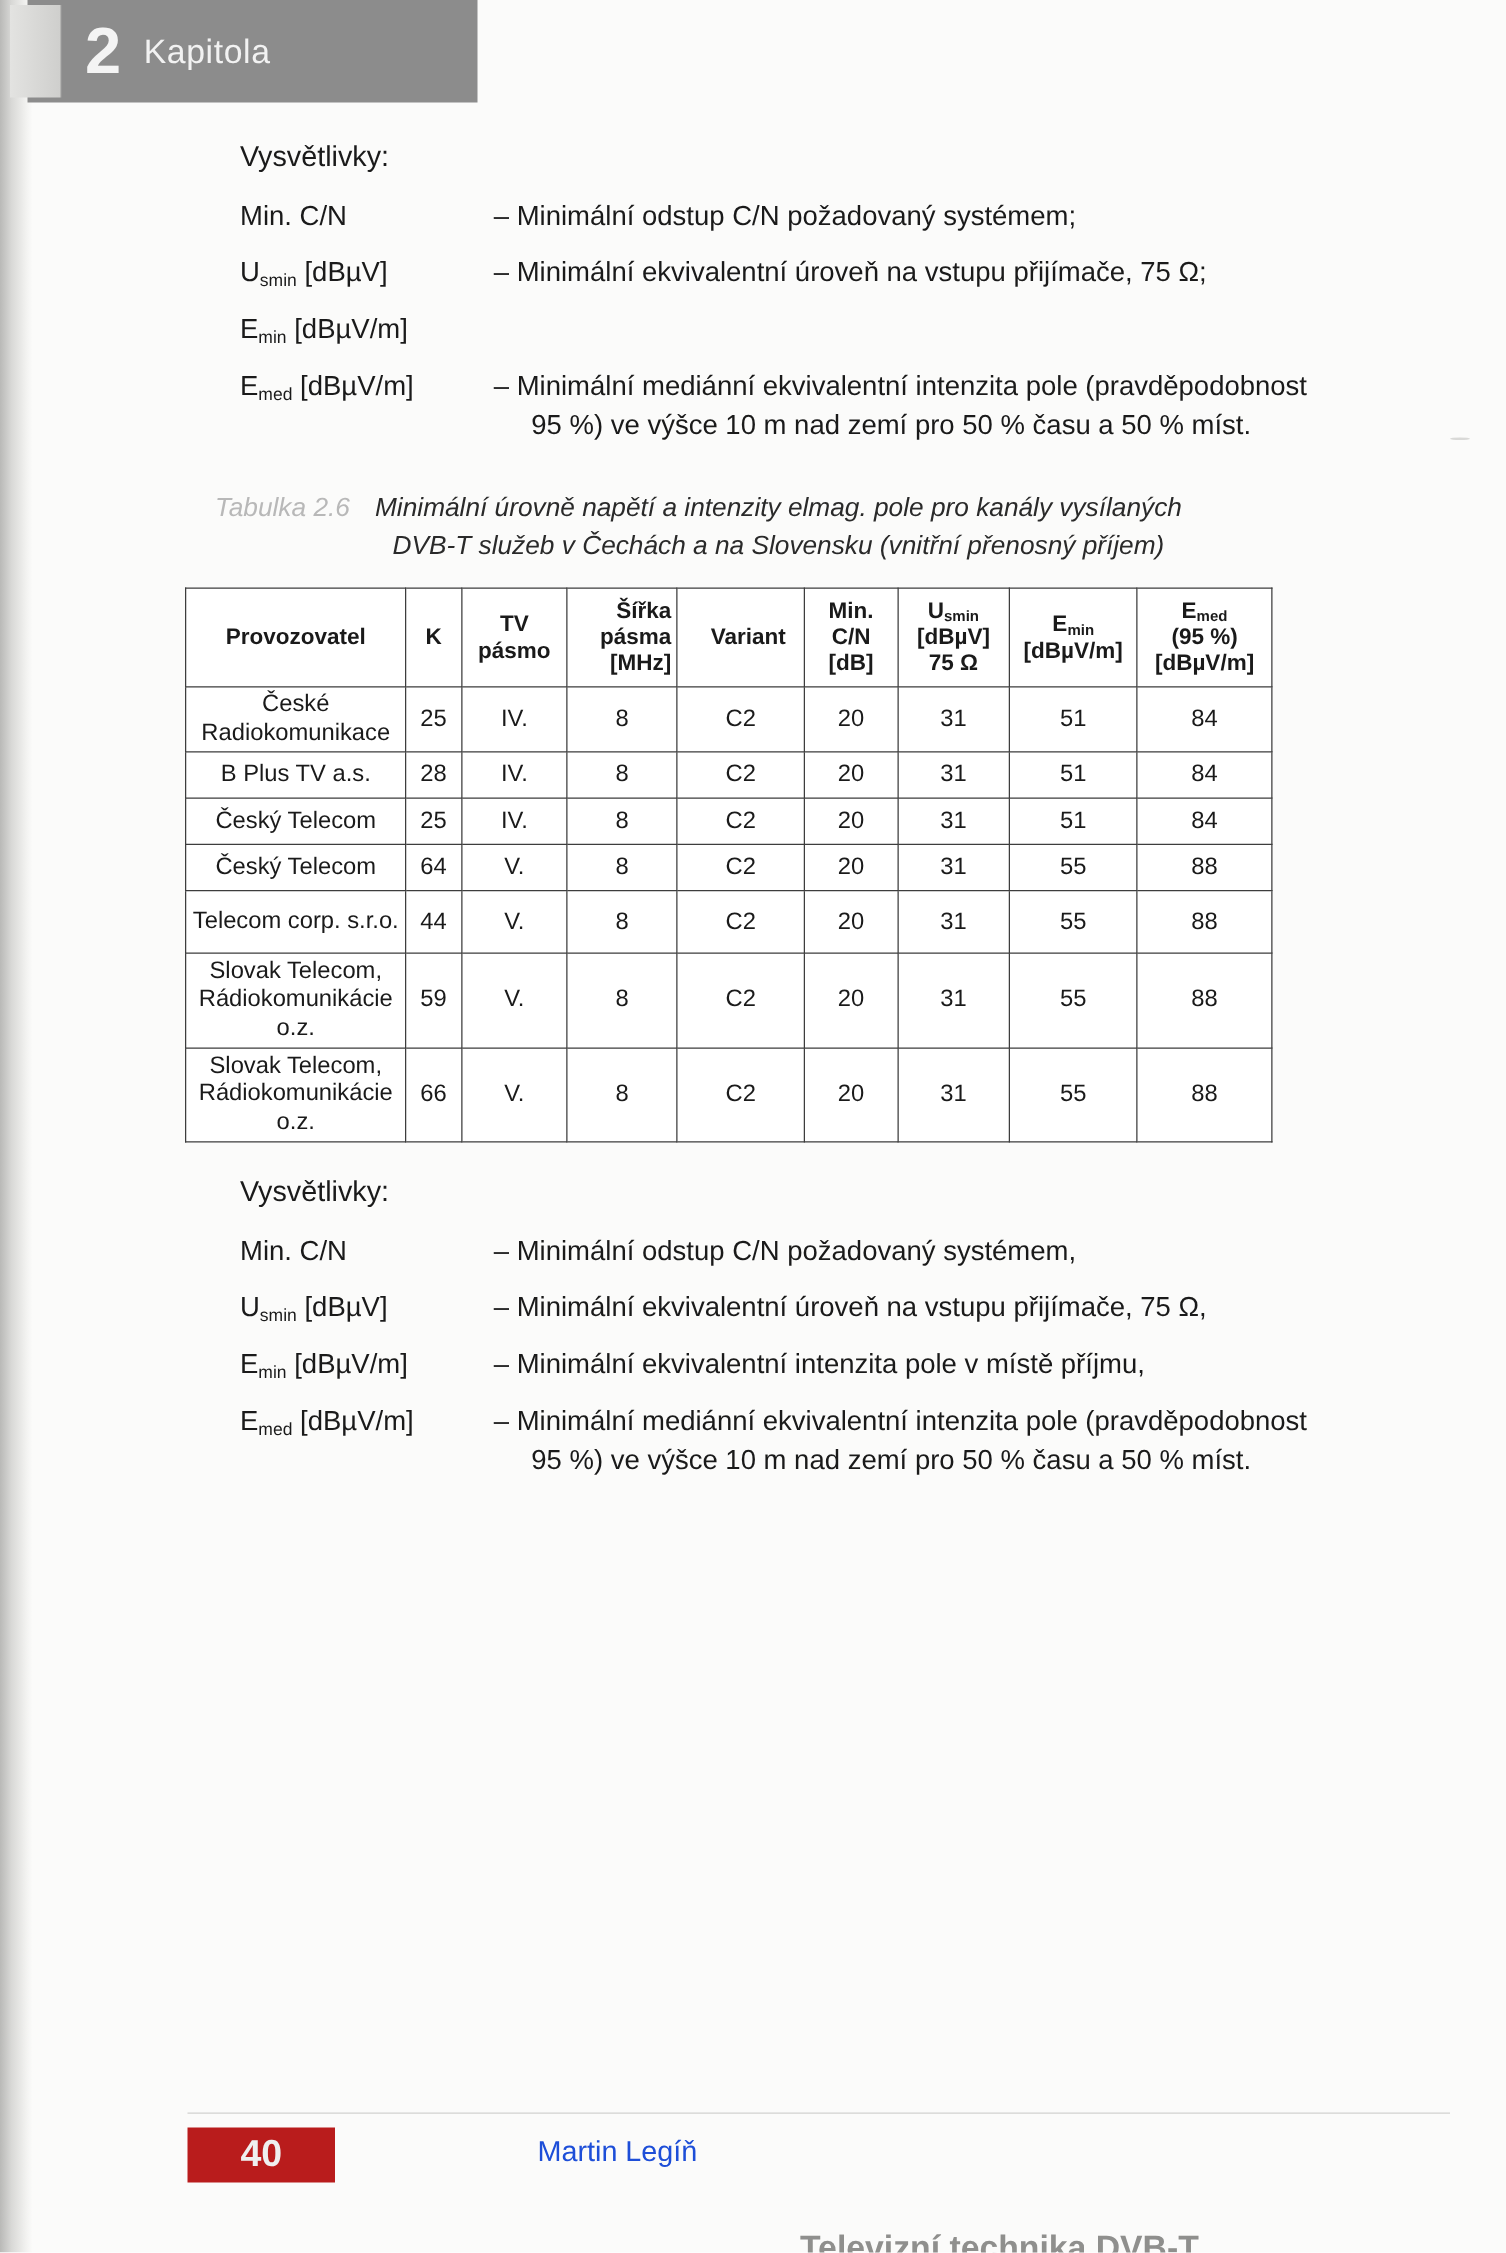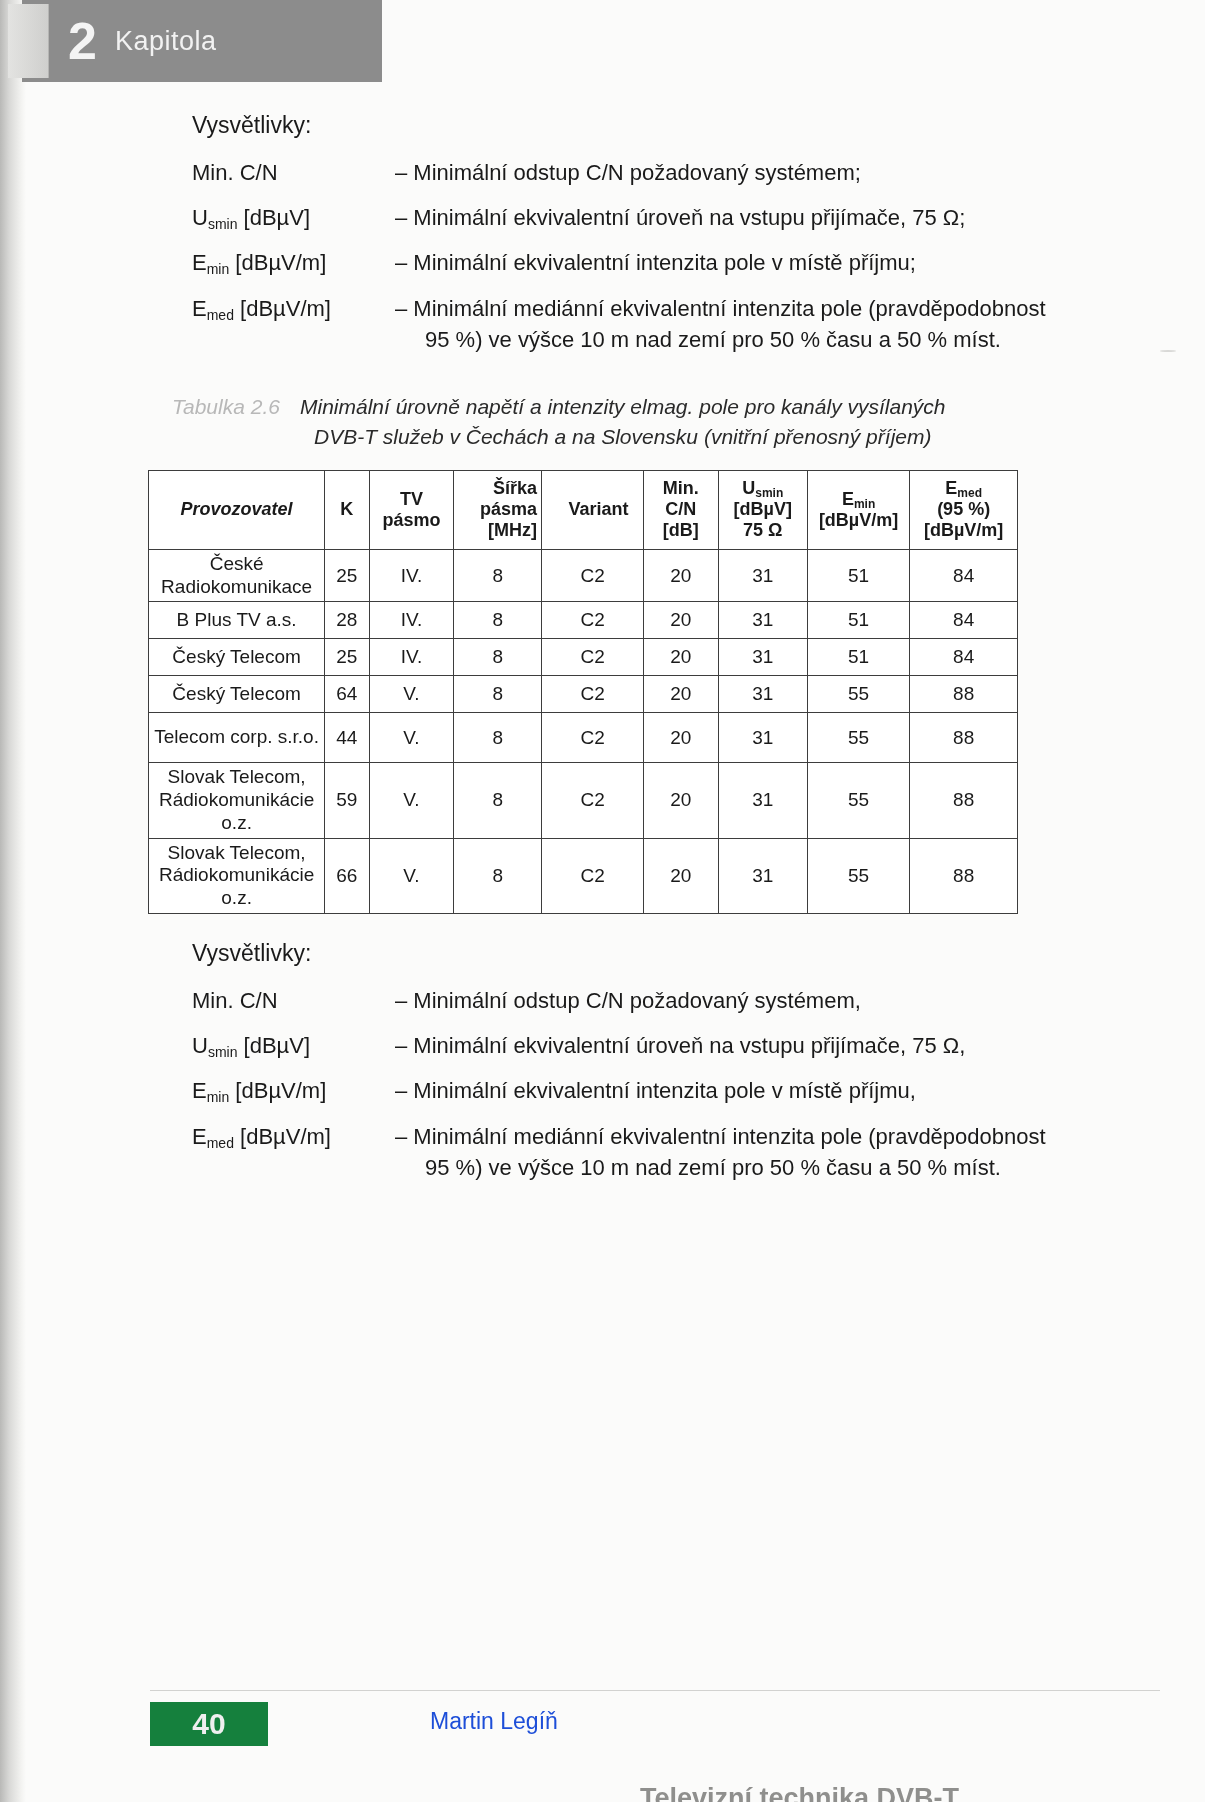--- a/index.html
+++ b/index.html
@@ -142,21 +142,21 @@
     width: 1010px;
     height: 1px;
     background: #d2d2d0;
   }
   .page-num-box {
     position: absolute;
     left: 150px;
     top: 1702px;
     width: 118px;
     height: 44px;
-    background: #15803d;
+    background: #b91c1c;
     color: #efefef;
     font-size: 30px;
     font-weight: bold;
     display: flex;
     align-items: center;
     justify-content: center;
   }
   .footer-author {
     position: absolute;
     left: 430px;
@@ -200,21 +200,20 @@
     <div class="legend-def">– Minimální odstup C/N požadovaný systémem;</div>
   </div>
 
   <div class="legend-row">
     <div class="legend-sym">U<sub>smin</sub> [dBµV]</div>
     <div class="legend-def">– Minimální ekvivalentní úroveň na vstupu přijímače, 75 Ω;</div>
   </div>
 
   <div class="legend-row">
     <div class="legend-sym">E<sub>min</sub> [dBµV/m]</div>
-    <div class="legend-def">– Minimální ekvivalentní intenzita pole v místě příjmu;</div>
   </div>
 
   <div class="legend-row">
     <div class="legend-sym">E<sub>med</sub> [dBµV/m]</div>
     <div class="legend-def">
       <span>– Minimální mediánní ekvivalentní intenzita pole (pravděpodobnost</span>
       <span class="cont">95 %) ve výšce 10 m nad zemí pro 50 % času a 50 % míst.</span>
     </div>
   </div>
 </div>
@@ -223,21 +222,21 @@
   <div class="caption-num">Tabulka 2.6</div>
   <div class="caption-text">
     <div>Minimální úrovně napětí a intenzity elmag. pole pro kanály vysílaných</div>
     <div>DVB-T služeb v Čechách a na Slovensku (vnitřní přenosný příjem)</div>
   </div>
 </div>
 
 <table class="data" style="left:148px; top:470px; width:870px;">
   <thead>
     <tr>
-      <th style="width:178px;font-style:italic;">Provozovatel</th>
+      <th style="width:178px;">Provozovatel</th>
       <th style="width:48px;">K</th>
       <th style="width:92px;">TV<br>pásmo</th>
       <th style="width:98px;text-align:right;">Šířka<br>pásma<br>[MHz]</th>
       <th style="width:100px;padding-left:16px;">Variant</th>
       <th style="width:92px;">Min.<br>C/N<br>[dB]</th>
       <th style="width:100px;">U<sub>smin</sub><br>[dBµV]<br>75 Ω</th>
       <th style="width:106px;">E<sub>min</sub><br>[dBµV/m]</th>
       <th style="width:116px;">E<sub>med</sub><br>(95 %)<br>[dBµV/m]</th>
     </tr>
   </thead>

